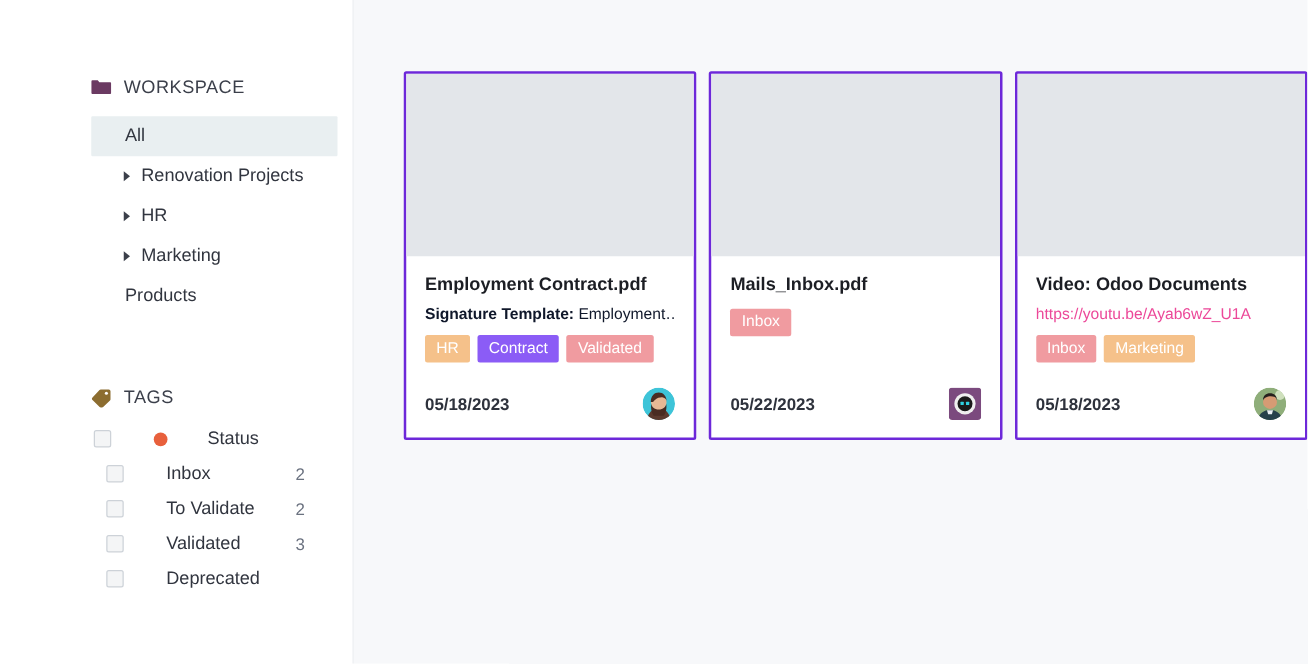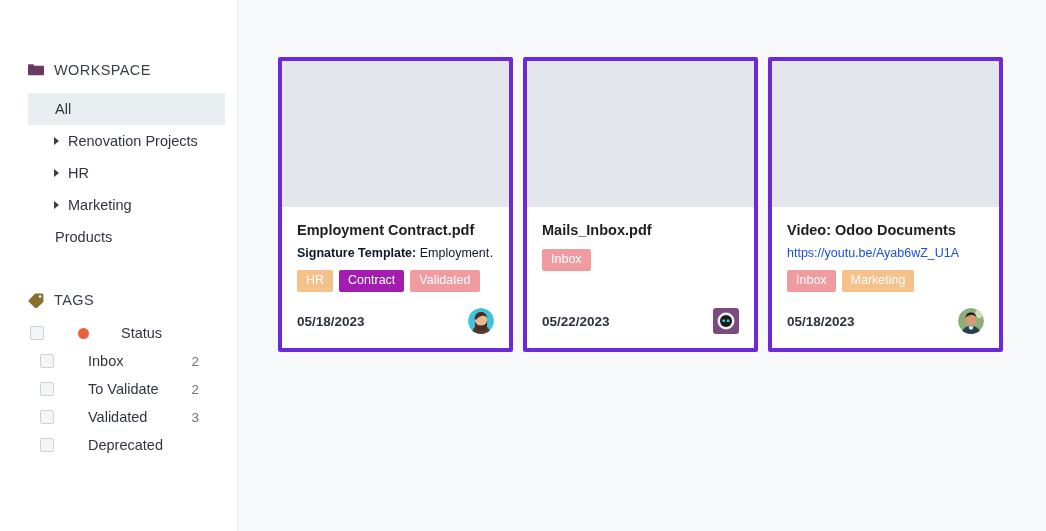--- a/index.html
+++ b/index.html
@@ -4,21 +4,21 @@
 <style>
   * { box-sizing: border-box; margin: 0; padding: 0; }
   html, body {
     width: 1046px; height: 531px;
     font-family: "Liberation Sans", sans-serif;
     background: #ffffff;
     overflow: hidden;
   }
   .app {
     display: flex;
-    width: 1046px; height: 408px;
+    width: 1046px; height: 408px; padding-left: 45px;
   }
 
   
   .sidebar {
     width: 238px;
     min-width: 238px;
     height: 531px;
     background: #ffffff;
     border-right: 1px solid #eceef1;
     padding-top: 57px;
@@ -61,21 +61,21 @@
   }
   .tree-item.has-caret { padding-left: 55px; margin-left: 13px; }
   .tree-item.no-caret  { padding-left: 55px; }
   .tree-item.selected {
     background: #e9eff1;
     margin: 0 12px 0 28px;
     padding-left: 27px;
     border-radius: 1px;
   }
 
-  .tags-head { margin-top: 34px; }
+  .tags-head { margin-top: 52px; }
   .tag-list { margin-top: 6px; }
 
   .tag-row {
     display: flex;
     align-items: center;
     height: 28px;
     font-size: 14.5px;
     color: #31353f;
     cursor: pointer;
     gap: 24px;
@@ -113,21 +113,21 @@
     padding: 57px 0 0 40px;
     overflow: hidden;
   }
   .card-grid {
     display: flex;
     gap: 10px;
   }
   .card {
     width: 235px;
     background: #ffffff;
-    border: 4px solid #6d28d9;
+    border: 2px solid #6d28d9;
     border-radius: 2px;
     overflow: hidden;
     display: flex;
     flex-direction: column;
     height: 295px;
     cursor: pointer;
   }
   .thumb {
     height: 146px;
     background: #e3e6ea;
@@ -153,21 +153,21 @@
     font-size: 12.5px;
     color: #0f172a;
     white-space: nowrap;
     overflow: hidden;
     line-height: 1.3;
   }
   .card-sub .bold { font-weight: bold; }
   .card-url {
     margin-top: 5px;
     font-size: 12.5px;
-    color: #1d4ed8;
+    color: #ec4899;
     line-height: 1.3;
     white-space: nowrap;
     overflow: hidden;
     text-decoration: none;
   }
   .chips {
     margin-top: 9px;
     display: flex;
     gap: 6px;
     flex-wrap: wrap;
@@ -281,21 +281,21 @@
   <main class="main">
     <div class="card-grid">
 
       <div class="card">
         <div class="thumb"></div>
         <div class="card-body">
           <div class="card-title">Employment Contract.pdf</div>
           <div class="card-sub"><span class="bold">Signature Template:</span><span> Employment…</span></div>
           <div class="chips">
             <span class="chip" style="background:#f5c18a">HR</span>
-            <span class="chip" style="background:#a21caf">Contract</span>
+            <span class="chip" style="background:#8b5cf6">Contract</span>
             <span class="chip" style="background:#f09ba0">Validated</span>
           </div>
         </div>
         <div class="card-foot">
           <span class="card-date">05/18/2023</span>
           <span class="avatar">
             <svg width="26" height="26" viewBox="0 0 26 26">
               <circle cx="13" cy="13" r="13" fill="#3ec4d8"></circle>
               <path d="M4 26c0-6 4-9 9-9s9 3 9 9z" fill="#5b3a2e"></path>
               <circle cx="13" cy="12" r="6.2" fill="#e8b894"></circle>

